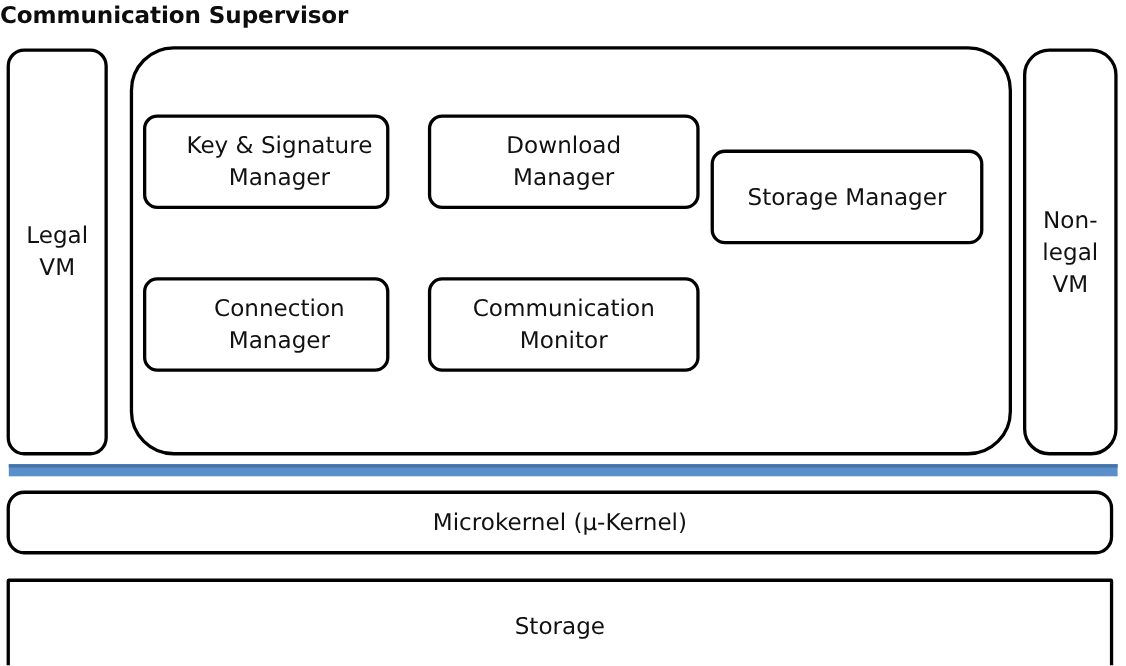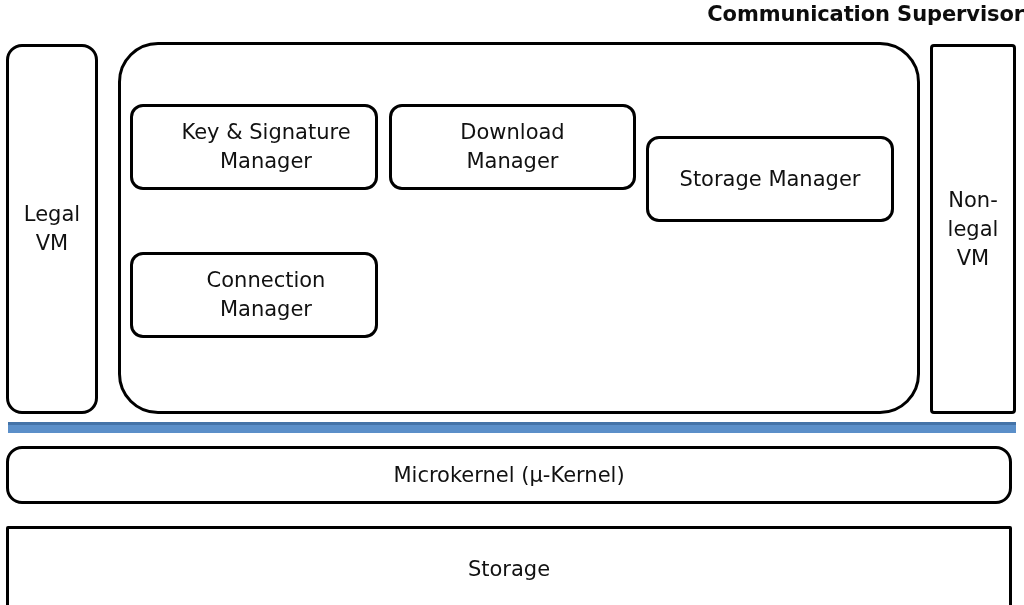--- a/index.html
+++ b/index.html
@@ -18,21 +18,21 @@
     overflow: hidden;
     background: #ffffff;
   }
 
   
   .diagram-title {
     position: absolute;
     left: 0;
     top: 0px;
     width: 1024px;
-    text-align: right;
+    text-align: left;
     font-size: 21px;
     font-weight: bold;
     letter-spacing: -0.1px;
     line-height: 28px;
     color: #0d0d0d;
   }
 
   
   .box {
     position: absolute;
@@ -51,42 +51,42 @@
     white-space: pre-line;
     padding: 0 6px;
   }
 
   
   .vm-box {
     border-radius: 16px;
     border-width: 3px;
   }
   #vm-left  { left: 6px;   top: 44px;  width: 92px;  height: 370px; border-radius: 16px; }
-  #vm-right { left: 930px; top: 44px;  width: 86px;  height: 370px; border-radius: 4px; }
+  #vm-right { left: 930px; top: 44px;  width: 86px;  height: 370px; border-radius: 24px; }
 
   
   #supervisor-container {
     left: 118px;
     top: 42px;
     width: 802px;
     height: 372px;
     border-radius: 40px;
     border-width: 3px;
     display: block;
   }
 
   
   .module-box {
     border-radius: 13px;
     border-width: 3px;
   }
   .module-row-1 { top: 104px; height: 86px; }
   .module-row-2 { top: 252px; height: 86px; }
 
-  .col-a { left: 130px; width: 248px; padding-left: 24px; }
+  .col-a { left: 130px; width: 224px; padding-left: 24px; }
   .col-b { left: 389px; width: 247px; }
   .col-c { left: 646px; width: 248px; margin-top: 32px; }
 
   
   #privilege-bar {
     position: absolute;
     left: 8px;
     top: 422px;
     width: 1008px;
     height: 11px;
@@ -145,20 +145,24 @@
 
   <div class="box module-box module-row-1 col-c">
     <span class="box-label">Storage Manager</span>
   </div>
 
   <div class="box module-box module-row-2 col-a">
     <span class="box-label">Connection
 Manager</span>
   </div>
 
+  <div class="box module-box module-row-2 col-b">
+    <span class="box-label">Communication
+Monitor</span>
+  </div>
 
 
   <div id="privilege-bar"></div>
 
   <div class="box" id="microkernel-layer">
     <span class="box-label">Microkernel (μ-Kernel)</span>
   </div>
 
   <div class="box" id="hardware-layer">
     <span class="box-label">Storage</span>

